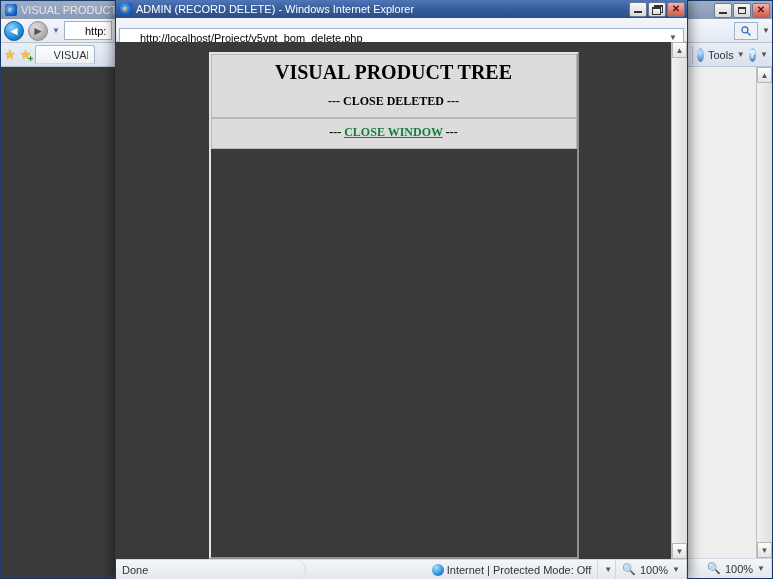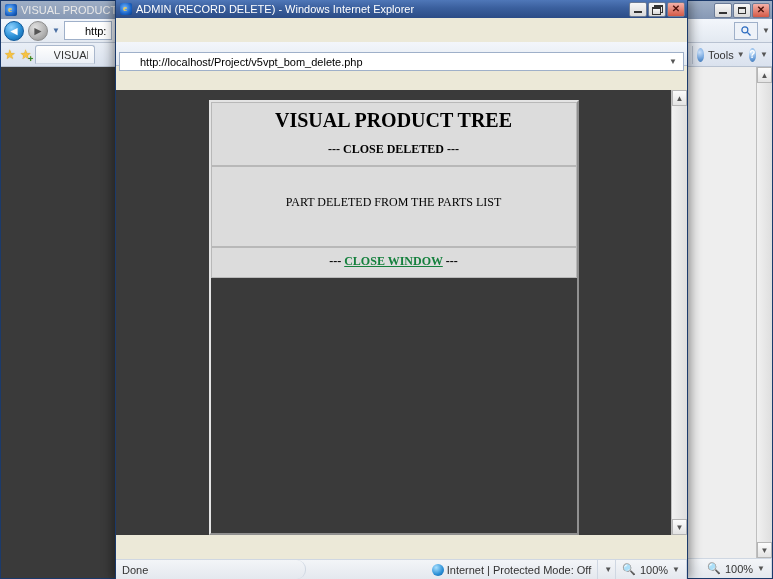--- a/index.html
+++ b/index.html
@@ -211,21 +211,20 @@
   #bgwin .navrow .addrbox { max-width: 48px; }
   #bgwin .tabrow .tab { max-width: 60px; }
 
   #fgcontainer {
     position:absolute; left:115px; top:0; width:573px; height:579px;
     display:flex; flex-direction:column;
     box-shadow: 4px 0 10px rgba(0,0,0,0.3), -4px 0 10px rgba(0,0,0,0.3);
     border-left:1px solid #1b3a6b;
     border-right:1px solid #1b3a6b;
     background:#ece9d8;
-    gap:24px;
   }
 
   
   .page {
     position:absolute; left:0; right:16px; top:0; bottom:0;
     background:#3a3a3a;
     display:flex; justify-content:center;
     padding-top:10px;
   }
   .card {
@@ -358,23 +357,20 @@
     </div>
   </div>
 
   <div class="viewport">
     <div class="page">
       <div class="card">
         <div class="card-section s-head">
           <h1>VISUAL PRODUCT TREE</h1>
           <div class="sub">--- CLOSE DELETED ---</div>
         </div>
-        <div class="card-section s-body">
-          <span>PART DELETED FROM THE PARTS LIST</span>
-        </div>
         <div class="card-section s-foot">
           <span>--- </span><a href="#">CLOSE WINDOW</a><span> ---</span>
         </div>
       </div>
     </div>
     <div class="scroll-v">
       <div class="scroll-btn">▲</div>
       <div class="scroll-track"></div>
       <div class="scroll-btn">▼</div>
     </div>

